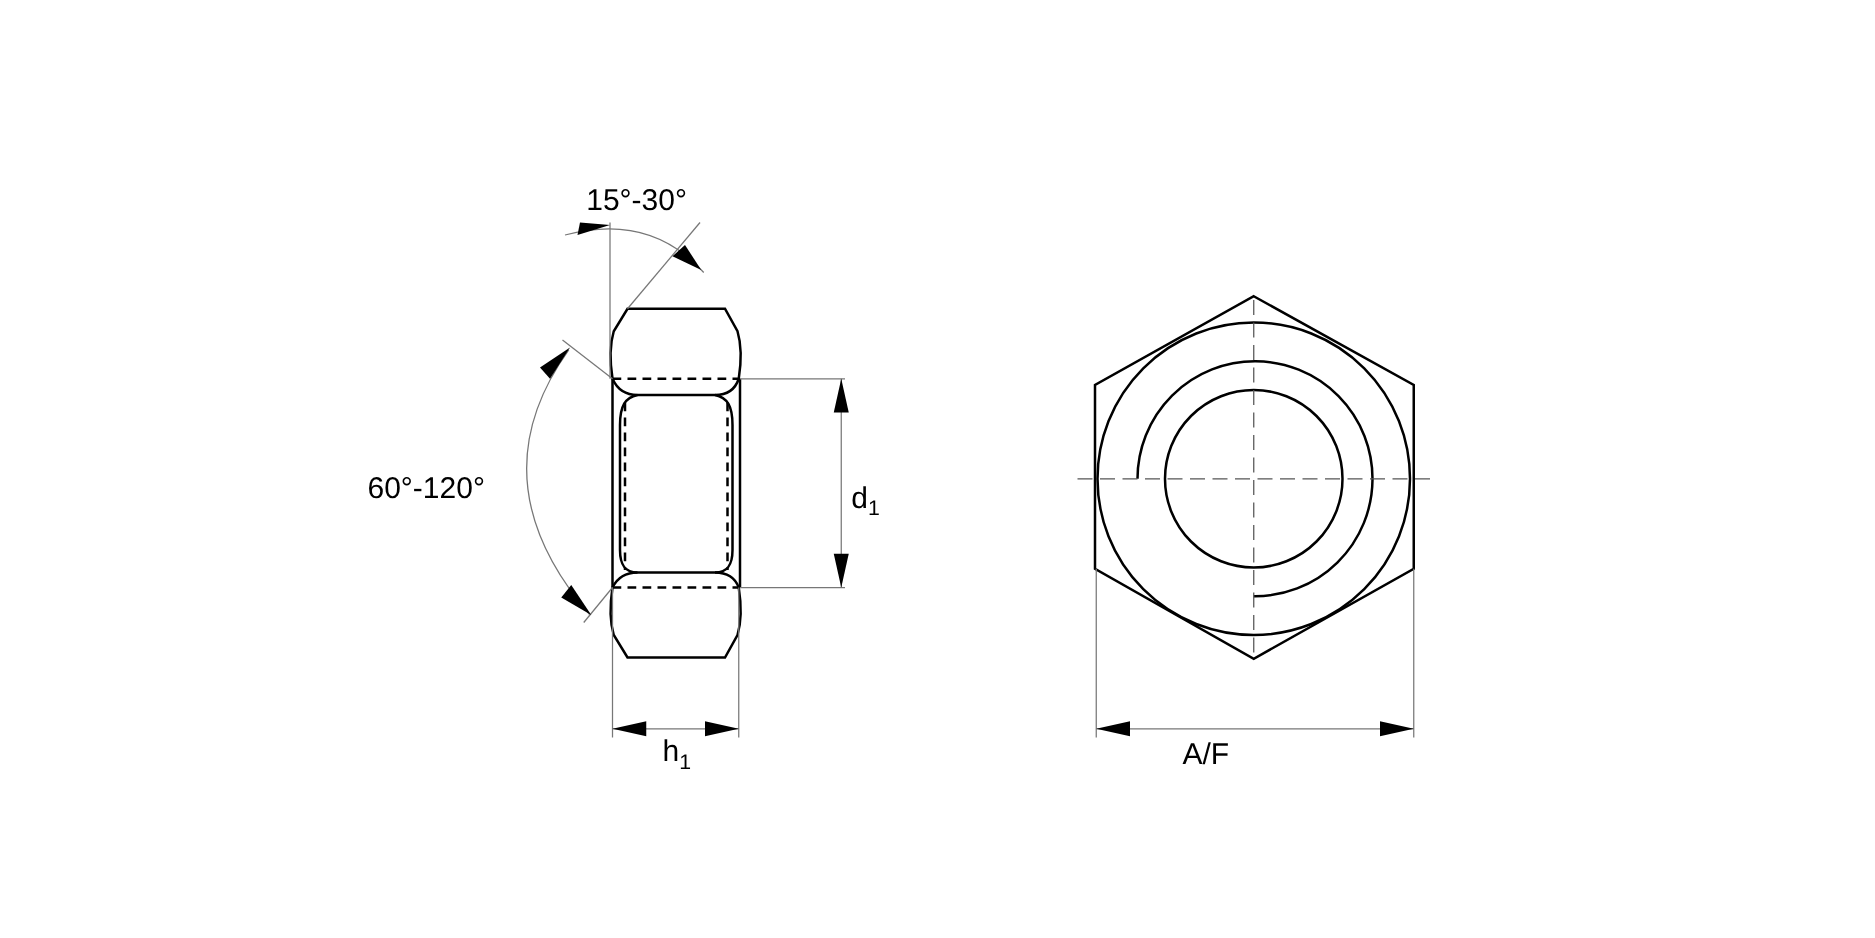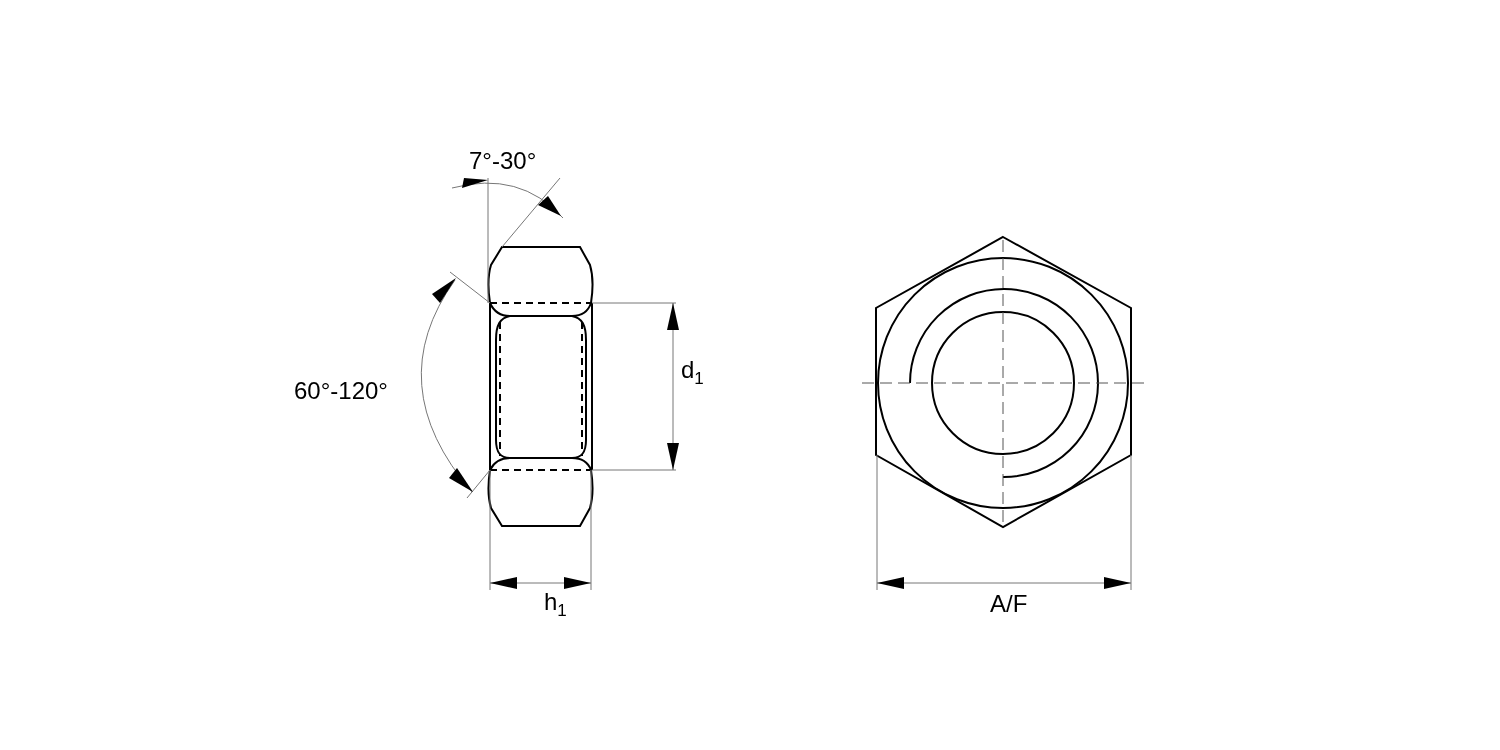--- a/index.html
+++ b/index.html
@@ -75,17 +75,17 @@
     <line class="center" x1="1003" y1="240" x2="1003" y2="527"></line>
 
     <line class="thin" x1="877" y1="455" x2="877" y2="590"></line>
     <line class="thin" x1="1131" y1="455" x2="1131" y2="590"></line>
     <line class="thin" x1="877" y1="583" x2="1131" y2="583"></line>
     <polygon class="arrow" points="877,583 904,577 904,589"></polygon>
     <polygon class="arrow" points="1131,583 1104,577 1104,589"></polygon>
   </g>
 </svg>
 
-<div class="lbl" style="left:469px; top:149px;">7°-30°</div>
+<div class="lbl" style="left:469px; top:149px;">15°-30°</div>
 <div class="lbl" style="left:294px; top:379px;">60°-120°</div>
-<div class="lbl" style="left:681px; top:358px;text-align:right;"><span>d</span><sub>1</sub></div>
-<div class="lbl" style="left:544px; top:590px;"><span>h</span><sub>1</sub></div>
-<div class="lbl" style="left:990px; top:592px;">A/F</div>
+<div class="lbl" style="left:681px; top:387px;text-align:right;"><span>d</span><sub>1</sub></div>
+<div class="lbl" style="left:530px; top:590px;"><span>h</span><sub>1</sub></div>
+<div class="lbl" style="left:946px; top:592px;">A/F</div>
 
 </body></html>

